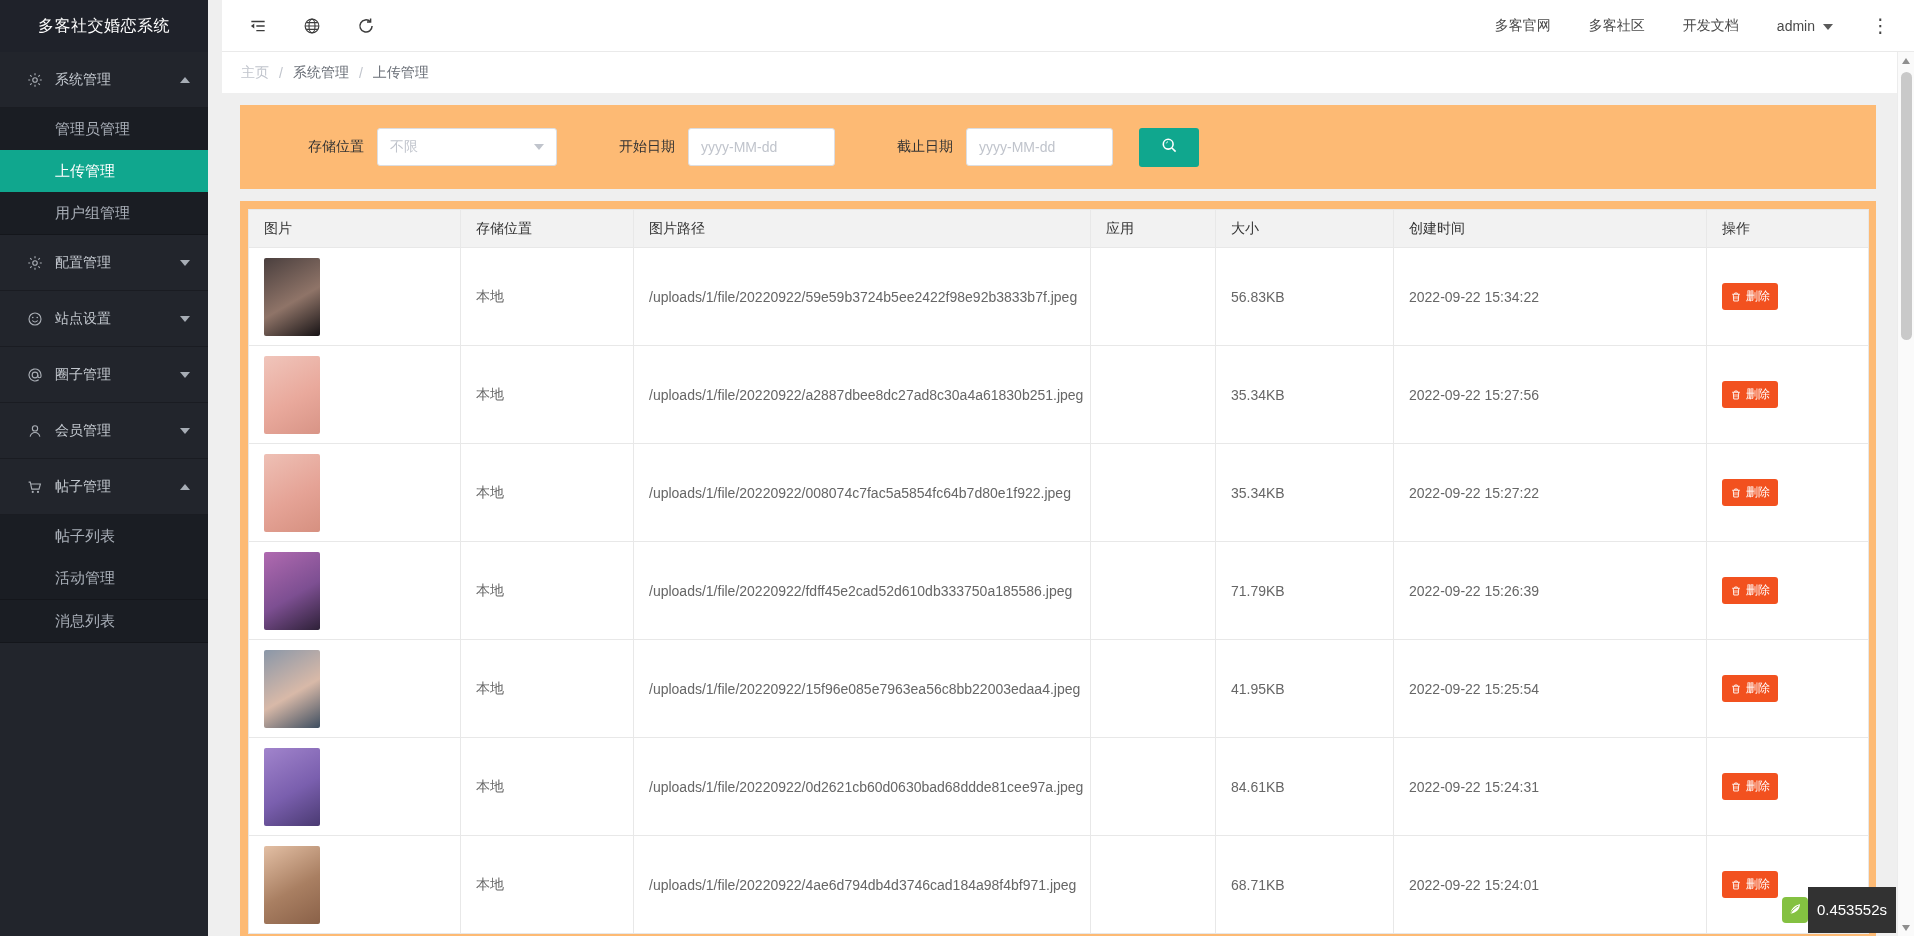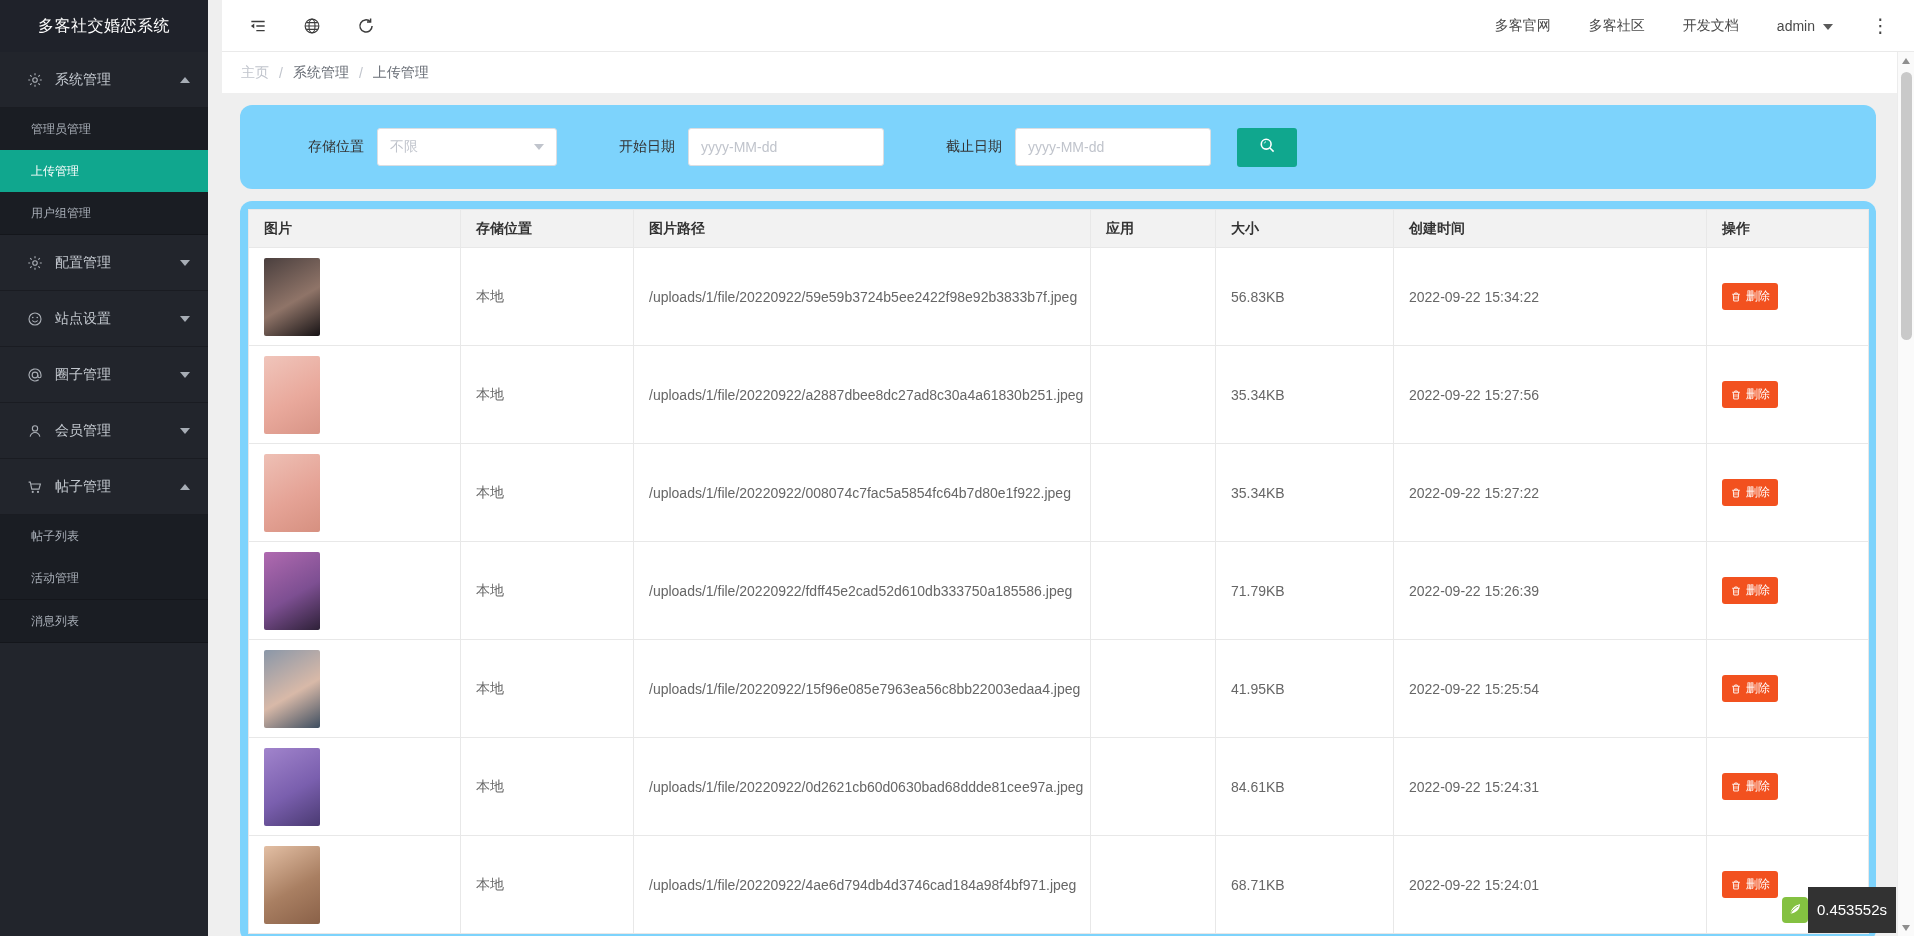--- a/index.html
+++ b/index.html
@@ -12,21 +12,21 @@
   :root { --accent:#10a78e; --danger:#f2511f; }
 
   
   .sidebar { position:absolute; left:0; top:0; width:208px; height:936px; background:#22252c; z-index:5; }
   .logo { height:52px; line-height:52px; text-align:center; color:#ffffff; font-size:16px; letter-spacing:.5px; background:#1f222a; }
   .mi { height:56px; display:flex; align-items:center; padding:0 18px 0 26px; color:#c2c7ce; font-size:14px; cursor:pointer; border-bottom:1px solid rgba(0,0,0,.22); }
   .mi-ic { width:18px; height:18px; margin-right:11px; opacity:.85; flex:0 0 auto; }
   .mi-ic svg { width:18px; height:18px; display:block; }
   .mi-lb { flex:1 1 auto; }
   .sub { background:#1a1d23; border-bottom:1px solid rgba(0,0,0,.22); }
-  .si { height:42px; display:flex; align-items:center; padding-left:31px; color:#a9afb8; font-size:12px; cursor:pointer; }
+  .si { height:42px; display:flex; align-items:center; padding-left:55px; color:#a9afb8; font-size:15px; cursor:pointer; }
   .si.active { background:var(--accent); color:#fff; }
   .tri { width:0; height:0; margin-left:auto; }
   .tri-up   { border-left:5px solid transparent; border-right:5px solid transparent; border-bottom:6px solid #a7adb5; }
   .tri-down { border-left:5px solid transparent; border-right:5px solid transparent; border-top:6px solid #a7adb5; }
 
   
   .main { position:absolute; left:222px; top:0; right:0; height:936px; }
   .topbar { height:52px; background:#fff; border-bottom:1px solid #eaeaea; display:flex; align-items:center; padding:0 24px 0 26px; }
   .tb-icons { display:flex; align-items:center; gap:34px; color:#3c3c3c; }
   .tb-icon { width:20px; height:20px; cursor:pointer; }
@@ -36,40 +36,40 @@
   .tb-user { display:flex; align-items:center; gap:8px; cursor:pointer; }
   .caret { width:0; height:0; border-left:5px solid transparent; border-right:5px solid transparent; border-top:6px solid #5a5a5a; margin-top:2px; }
   .more { font-size:19px; color:#444; cursor:pointer; line-height:1; }
 
   .crumbs { height:41px; background:#fff; display:flex; align-items:center; gap:10px; padding-left:19px; font-size:14px; }
   .crumb-muted { color:#c0c4cc; cursor:pointer; }
   .crumb { color:#6a6f77; }
   .crumb-sep { color:#c0c4cc; }
 
   .content { padding:12px 38px 0 18px; }
-  .card { background:#7dd3fc; border-radius:12px; }
+  .card { background:#fdba74; border-radius:0; }
 
   
   .filter-card { height:84px; display:flex; align-items:center; padding-left:68px; margin-bottom:12px; }
   .f-label { color:#333; margin-right:13px; }
   .f-select { width:180px; height:38px; border:1px solid #dcdee2; border-radius:3px; background:#fff;
               display:flex; align-items:center; justify-content:space-between; padding:0 12px; cursor:pointer; }
   .f-select .ph { color:#c0c4cc; }
   .sel-arrow { border-left:5px solid transparent; border-right:5px solid transparent; border-top:6px solid #c0c4cc; width:0; height:0; }
   .f-gap { width:62px; }
-  .f-input { width:196px; height:38px; border:1px solid #dcdee2; border-radius:3px; padding:0 12px; font-size:14px; color:#333; outline:none; font-family:inherit; }
+  .f-input { width:147px; height:38px; border:1px solid #dcdee2; border-radius:3px; padding:0 12px; font-size:14px; color:#333; outline:none; font-family:inherit; }
   .f-input::placeholder { color:#c0c4cc; }
   .search-btn { width:60px; height:39px; margin-left:26px; background:var(--accent); border:none; border-radius:3px;
                 display:flex; align-items:center; justify-content:center; cursor:pointer; }
   .search-btn svg { width:21px; height:21px; }
 
   
   .table-card { padding:8px; }
   table { width:100%; border-collapse:collapse; table-layout:fixed; }
-  th { height:38px; background:#f2f2f2; font-weight:700; color:#333; text-align:left; padding:0 15px; font-size:14px; border:1px solid #e8e8e8; }
+  th { height:38px; background:#f2f2f2; font-weight:400; color:#333; text-align:left; padding:0 15px; font-size:14px; border:1px solid #e8e8e8; }
   td { height:98px; padding:0 15px; font-size:14px; color:#666; border:1px solid #e8e8e8; background:#fff; overflow:hidden; white-space:nowrap; }
   .thumb { width:56px; height:78px; border-radius:2px; }
   .del-btn { display:inline-flex; align-items:center; gap:4px; background:var(--danger); color:#fff; border:none; border-radius:3px;
              font-size:12px; padding:5px 8px; cursor:pointer; font-family:inherit; }
   .del-btn svg { width:12px; height:12px; display:block; }
 
   
   .scrollbar { position:absolute; right:0; top:52px; width:17px; height:884px; background:#fafafa; border-left:1px solid #ececec; z-index:8; }
   .sb-btn { height:17px; display:flex; align-items:center; justify-content:center; cursor:pointer; }
   .sb-tri-up { width:0;height:0;border-left:4px solid transparent;border-right:4px solid transparent;border-bottom:6px solid #8f8f8f; }

